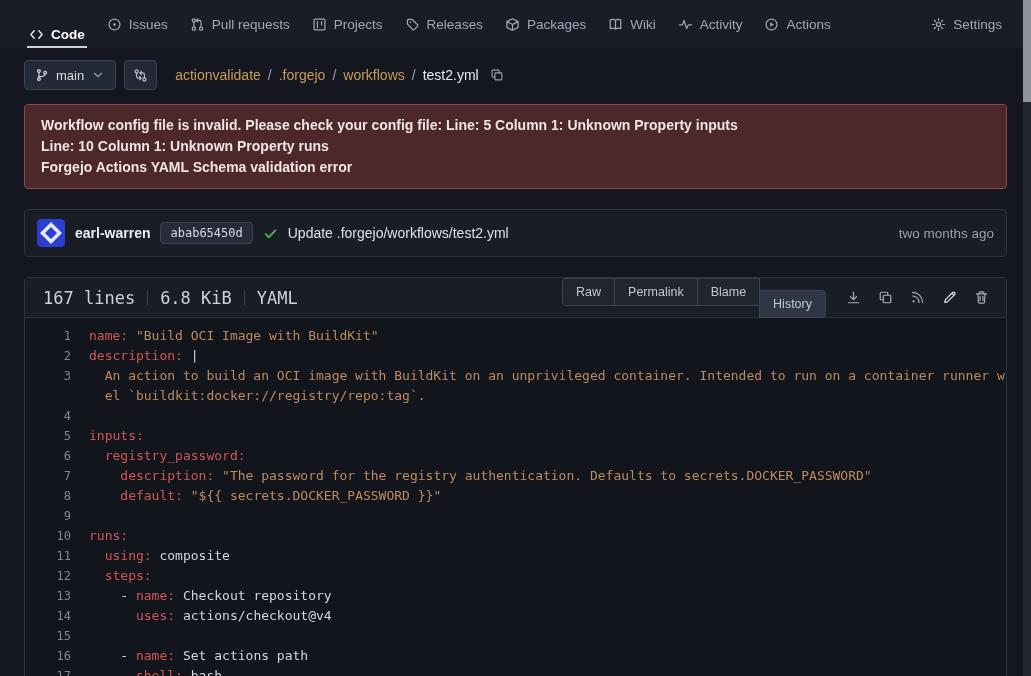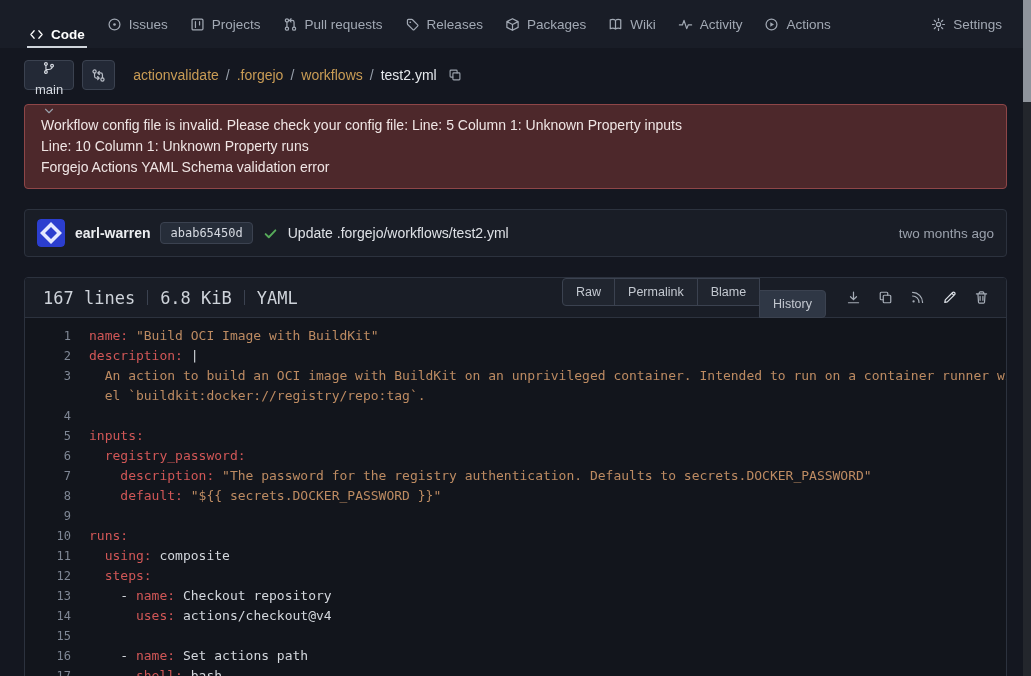--- a/index.html
+++ b/index.html
@@ -22,36 +22,36 @@
                             height:2px; background:#cfd4db; }
   .nav-spacer { flex:1; }
   .islot { display:inline-flex; }
 
   
   .content { padding:0 24px; }
 
   .toolbar-row { display:flex; align-items:center; margin-top:12px; gap:8px; }
   .branch-btn { display:inline-flex; align-items:center; gap:7px; height:30px; padding:0 10px;
                 background:#232936; border:1px solid #3b4250; border-radius:4px;
-                color:#d6dae1; font-size:13px; font-family:inherit; cursor:pointer;flex-direction:column; }
+                color:#d6dae1; font-size:13px; font-family:inherit; cursor:pointer; }
   .branch-btn .ic { width:14px; height:14px; }
   [data-name="chevron-down-icon"] { width:11px; height:11px; color:#9aa1ac; }
   .sq-btn { width:33px; height:30px; display:inline-flex; align-items:center; justify-content:center;
             background:#232936; border:1px solid #3b4250; border-radius:4px; color:#b9bec7; cursor:pointer; }
   .breadcrumb { display:flex; align-items:center; gap:7px; margin-left:10px; font-size:14px;text-align:right; }
   .crumb-link { color:var(--accent-link,#c99c55); text-decoration:none; cursor:pointer; }
   .crumb-sep { color:#98a0ab; }
   .crumb-file { color:#e6e9ed; }
   .crumb-copy-btn { background:none; border:none; color:#9aa1ac; cursor:pointer; padding:2px;
                     display:inline-flex; margin-left:2px; }
   .crumb-copy-btn .ic { width:14px; height:14px; }
 
   .error-banner { margin-top:14px; background:var(--error-bg,#4d282b);
                   border:1px solid var(--error-border,#8e4648); border-radius:4px;
-                  padding:10px 16px; font-size:14px; line-height:21px; color:#efe5e4; }
+                  padding:10px 16px; font-size:14px; line-height:21px; color:#efe5e4;font-weight:bold; }
 
   .commit-panel { margin-top:20px; height:48px; background:#191d26; border:1px solid #2c323e;
                   border-radius:4px; display:flex; align-items:center; padding:0 12px; gap:10px;
                   font-size:14px; }
   .avatar { width:28px; height:28px; border-radius:4px; flex:none; cursor:pointer; }
   .commit-author { font-weight:700; color:#eceef1; }
   .commit-hash { font-family:"DejaVu Sans Mono", monospace; font-size:12px; color:#d6dae1;
                  background:#262d39; border:1px solid #3b4250; border-radius:4px;
                  padding:3px 9px; cursor:pointer; }
   .check-slot .ic, [data-name="check-icon"] { width:15px; height:15px; color:var(--success,#57ab5a); stroke-width:2; }
@@ -101,35 +101,35 @@
           </svg>
           <span data-name="nav-item-label">Code</span>
         </div>
         <div class="nav-item" data-name="nav-item-issues">
           <svg class="ic" data-name="issue-icon" viewBox="0 0 16 16" fill="none" stroke="currentColor" stroke-width="1.3" stroke-linecap="round" stroke-linejoin="round">
             <circle cx="8" cy="8" r="5.8"></circle>
             <circle cx="8" cy="8" r="1.4" fill="currentColor" stroke="none"></circle>
           </svg>
           <span data-name="nav-item-label">Issues</span>
         </div>
-        <div class="nav-item" data-name="nav-item-projects">
-          <svg class="ic" data-name="project-icon" viewBox="0 0 16 16" fill="none" stroke="currentColor" stroke-width="1.3" stroke-linecap="round" stroke-linejoin="round">
-            <rect x="2.2" y="2.2" width="11.6" height="11.6" rx="1.2"></rect>
-            <path d="M5.8 5v6.2M10.2 5v3.4"></path>
-          </svg>
-          <span data-name="nav-item-label">Projects</span>
-        </div>
         <div class="nav-item" data-name="nav-item-pull-requests">
           <svg class="ic" data-name="pull-request-icon" viewBox="0 0 16 16" fill="none" stroke="currentColor" stroke-width="1.3" stroke-linecap="round" stroke-linejoin="round">
             <circle cx="4.2" cy="3.6" r="1.7"></circle>
             <circle cx="4.2" cy="12.4" r="1.7"></circle>
             <circle cx="11.8" cy="12.4" r="1.7"></circle>
             <path d="M4.2 5.3v5.4M8.6 1.9 6.9 3.6l1.7 1.7M6.9 3.6h2.9a2 2 0 0 1 2 2v5.1"></path>
           </svg>
           <span data-name="nav-item-label">Pull requests</span>
+        </div>
+        <div class="nav-item" data-name="nav-item-projects">
+          <svg class="ic" data-name="project-icon" viewBox="0 0 16 16" fill="none" stroke="currentColor" stroke-width="1.3" stroke-linecap="round" stroke-linejoin="round">
+            <rect x="2.2" y="2.2" width="11.6" height="11.6" rx="1.2"></rect>
+            <path d="M5.8 5v6.2M10.2 5v3.4"></path>
+          </svg>
+          <span data-name="nav-item-label">Projects</span>
         </div>
         <div class="nav-item" data-name="nav-item-releases">
           <svg class="ic" data-name="tag-icon" viewBox="0 0 16 16" fill="none" stroke="currentColor" stroke-width="1.3" stroke-linecap="round" stroke-linejoin="round">
             <path d="M2.6 7.3V3.6a1 1 0 0 1 1-1h3.7a1 1 0 0 1 .7.3l5.5 5.5a1 1 0 0 1 0 1.4l-3.7 3.7a1 1 0 0 1-1.4 0L2.9 8a1 1 0 0 1-.3-.7z"></path>
             <circle cx="5.6" cy="5.6" r=".9" fill="currentColor" stroke="none"></circle>
           </svg>
           <span data-name="nav-item-label">Releases</span>
         </div>
         <div class="nav-item" data-name="nav-item-packages">
           <svg class="ic" data-name="package-icon" viewBox="0 0 16 16" fill="none" stroke="currentColor" stroke-width="1.3" stroke-linecap="round" stroke-linejoin="round">

